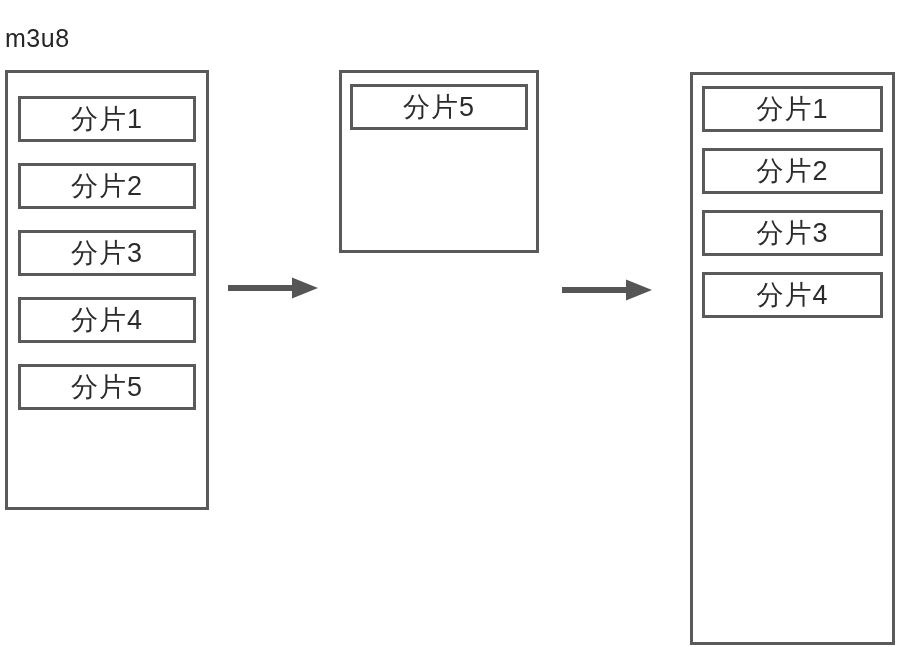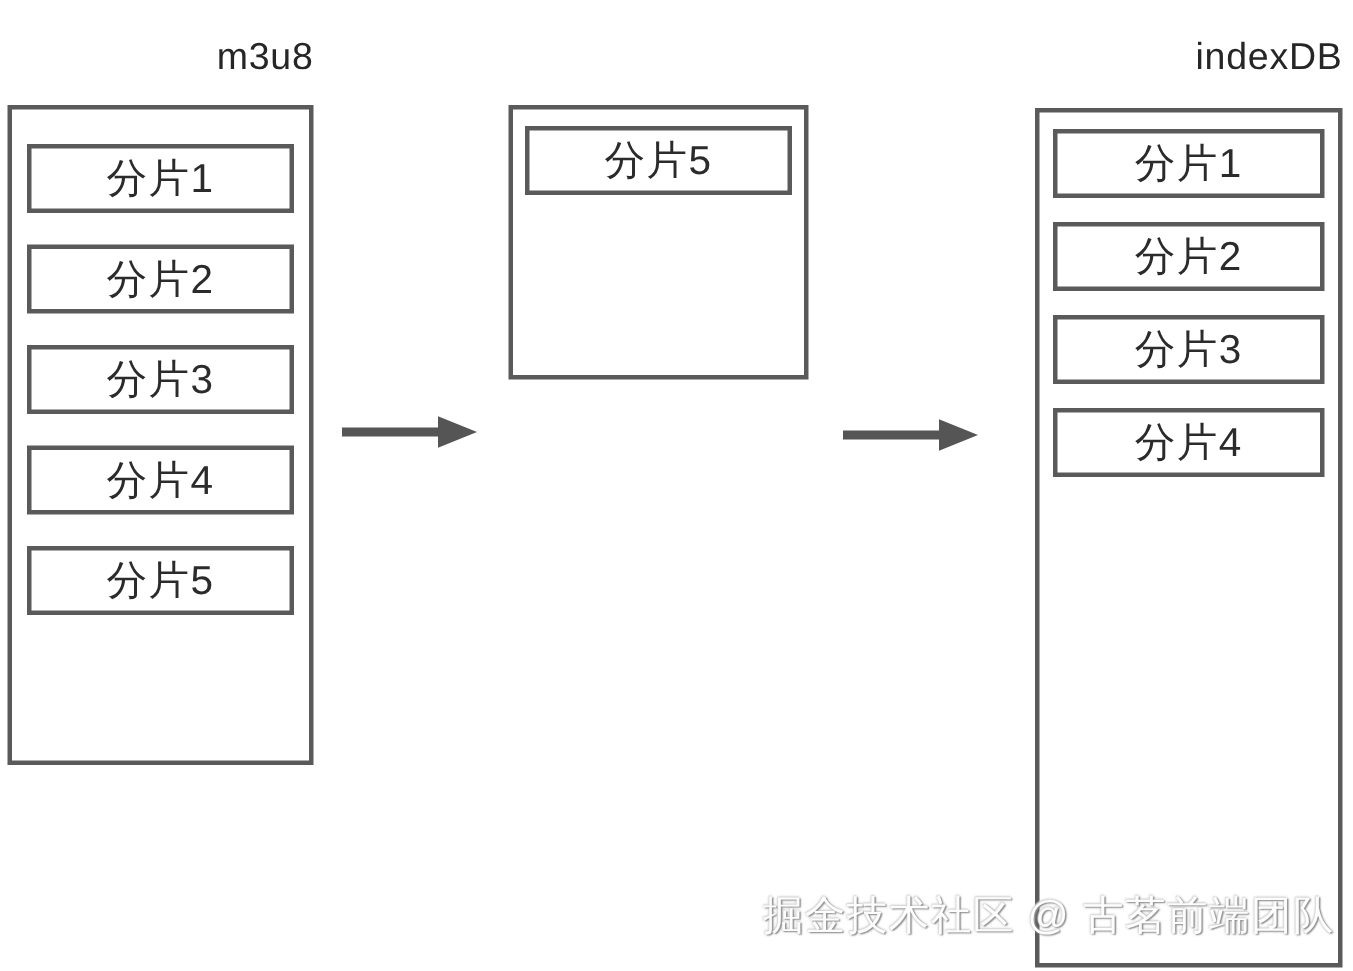--- a/index.html
+++ b/index.html
@@ -12,21 +12,21 @@
     width: 902px;
     height: 647px;
     background: #ffffff;
     overflow: hidden;
   }
   .col-title {
     position: absolute;
     top: 21px;
     height: 34px;
     line-height: 34px;
-    text-align: right;
+    text-align: left;
     font-size: 25px;
     color: #262626;
     letter-spacing: 0.5px;
   }
   .title-m3u8    { left: 5px;   width: 204px; }
   .title-memory  { left: 339px; width: 200px; }
   .title-indexdb { left: 690px; width: 205px; }
 
   .container {
     position: absolute;
@@ -77,21 +77,20 @@
       0 0 2px rgba(140,140,140,0.65);
     z-index: 10;
   }
 </style>
 </head>
 <body>
 
 <div class="canvas">
 
   <div class="col-title title-m3u8">m3u8</div>
-  <div class="col-title title-indexdb">indexDB</div>
 
   <div class="container c-m3u8">
     <div class="slice">分片1</div>
     <div class="slice">分片2</div>
     <div class="slice">分片3</div>
     <div class="slice">分片4</div>
     <div class="slice">分片5</div>
   </div>
 
   <svg class="arrow arrow-1" viewBox="0 0 96 28" aria-hidden="true">
@@ -108,15 +107,14 @@
     <path d="M68 3.5 L94 14 L68 24.5 Z" fill="#555555"></path>
   </svg>
 
   <div class="container c-indexdb">
     <div class="slice">分片1</div>
     <div class="slice">分片2</div>
     <div class="slice">分片3</div>
     <div class="slice">分片4</div>
   </div>
 
-  <div class="watermark">掘金技术社区 @ 古茗前端团队</div>
 
 </div>
 
 </body></html>

